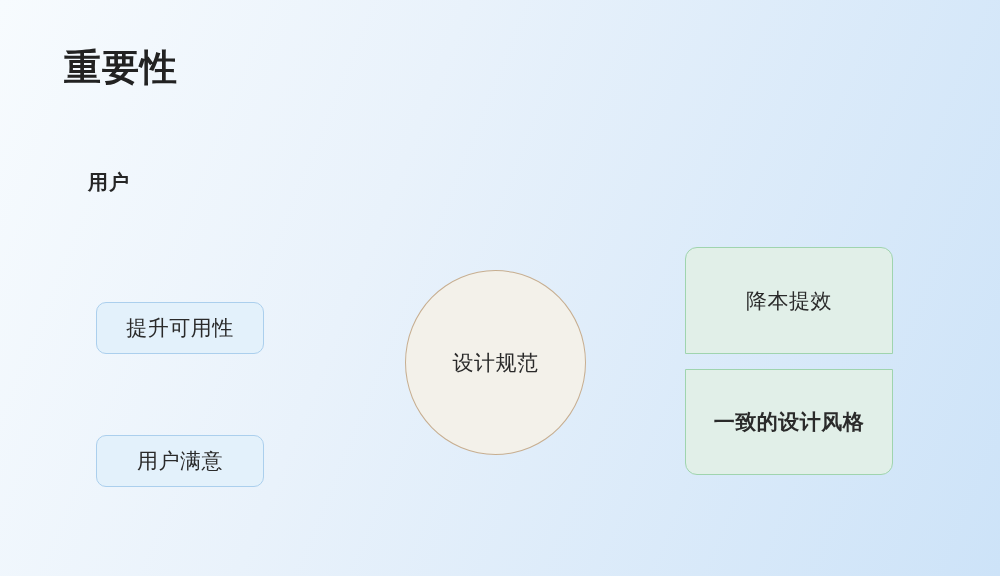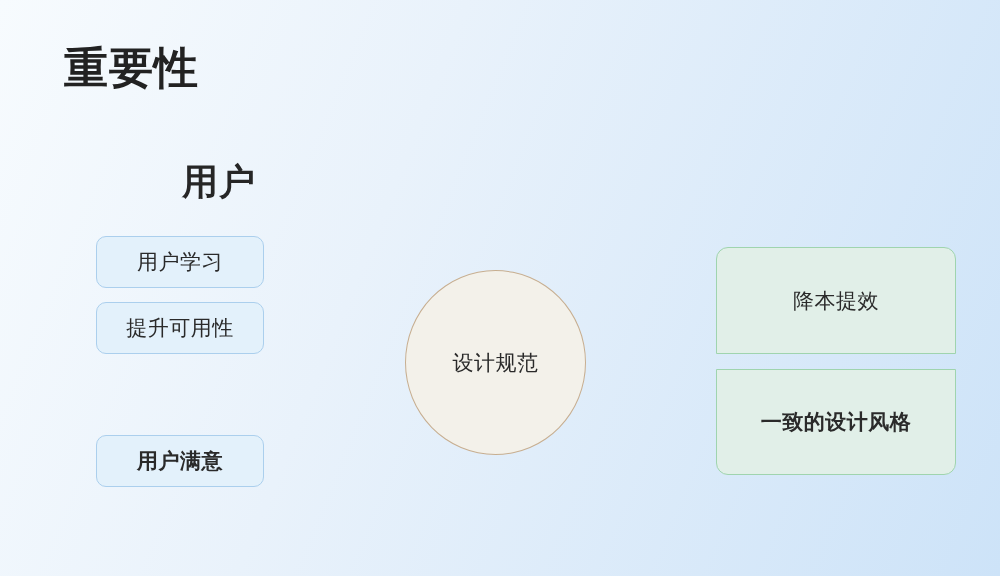--- a/index.html
+++ b/index.html
@@ -13,34 +13,34 @@
     height: 576px;
     overflow: hidden;
     background: linear-gradient(112deg, #f7fbfe 0%, #e9f2fb 38%, #cde3f8 100%);
     color: #2a2a2a;
   }
   .title {
     position: absolute;
     left: 64px;
     top: 50px;
     margin: 0;
-    font-size: 44px;
+    font-size: 37px;
     line-height: 36px;
     font-weight: 700;
     color: #222222;
     letter-spacing: 1px;
   }
   .col-header {
     position: absolute;
     top: 165px;
     height: 34px;
     line-height: 34px;
-    font-size: 36px;
+    font-size: 20px;
     font-weight: 700;
-    text-align: right;
+    text-align: left;
     color: #262626;
     letter-spacing: 1px;
   }
   .user-header   { left: 88px;  width: 168px; }
   .design-header { left: 411px; width: 180px; }
   .rd-header     { left: 685px; width: 204px; }
 
   .shape {
     position: absolute;
     box-sizing: border-box;
@@ -55,35 +55,35 @@
     left: 96px;
     width: 168px;
     height: 52px;
     background: #e3f1fb;
     border: 1.5px solid #abcfed;
     border-radius: 10px;
   }
   .user-box-1 { top: 236px; }
   .user-box-2 { top: 302px; }
   .user-box-3 { top: 369px; }
-  .user-box-4 { top: 435px; font-weight: bold; }
+  .user-box-4 { top: 435px; }
 
   .design-circle {
     left: 405px;
     top: 270px;
     width: 181px;
     height: 185px;
     background: #f3f1ea;
     border: 1px solid #c7ae90;
     border-radius: 50%;
   }
 
   .rd-box {
-    left: 716px;
-    width: 240px;
+    left: 685px;
+    width: 208px;
     background: #e1efe8;
     border: 1.5px solid #9fd4ae;
   }
   .rd-box-1 {
     top: 247px;
     height: 107px;
     border-radius: 12px 12px 0 0;
   }
   .rd-box-2 {
     top: 369px;
@@ -96,23 +96,20 @@
 <body>
 
 <div class="slide">
 
   <h1 class="title">重要性</h1>
 
   <div class="col-header user-header">用户</div>
 
 
 
-  <div class="shape user-box user-box-1">
-    <span>用户学习</span>
-  </div>
 
   <div class="shape user-box user-box-2">
     <span>提升可用性</span>
   </div>
 
 
   <div class="shape user-box user-box-4">
     <span>用户满意</span>
   </div>
 

